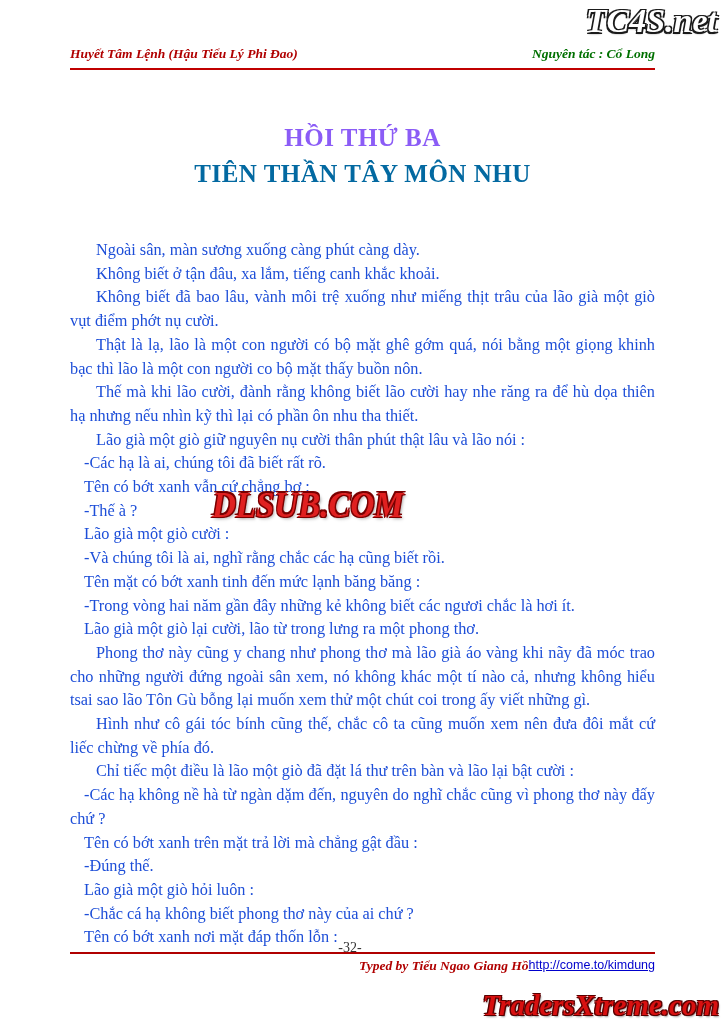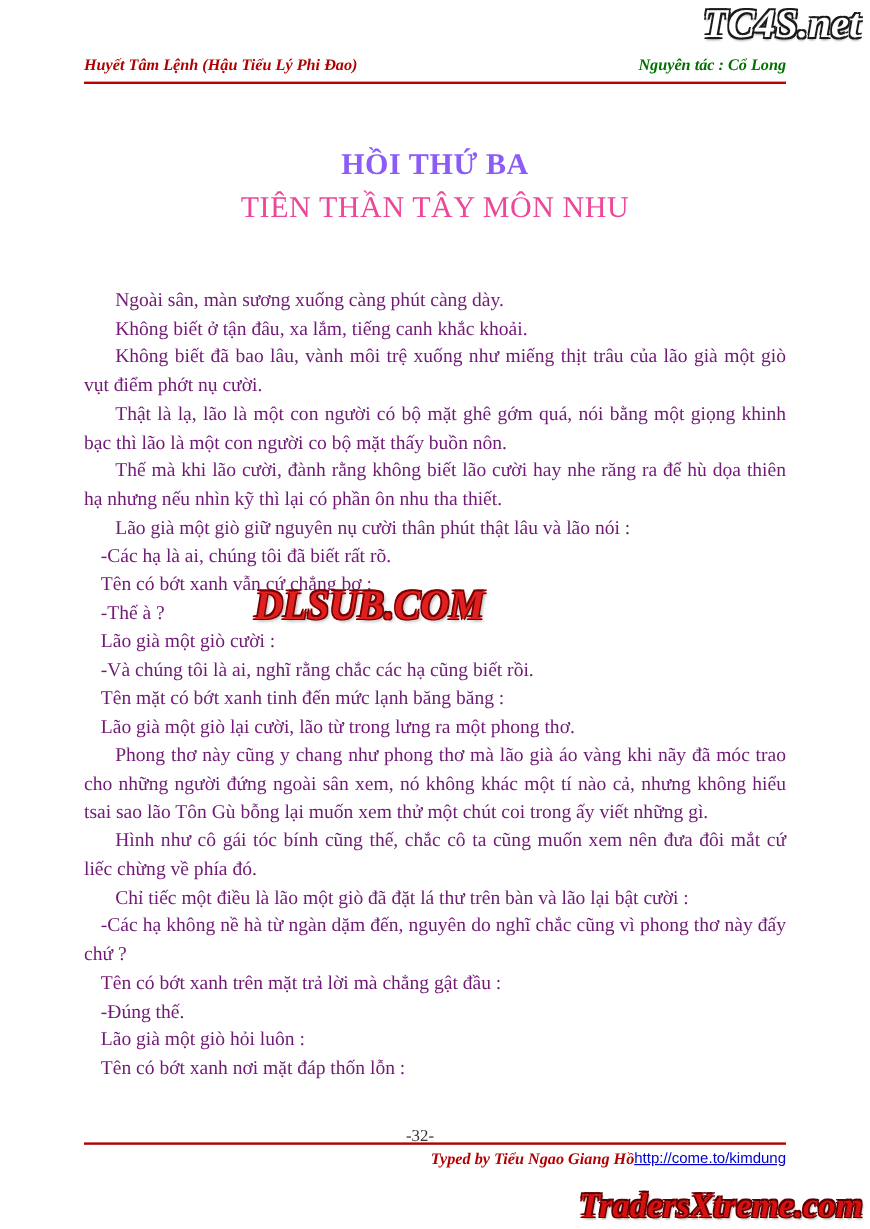--- a/index.html
+++ b/index.html
@@ -79,36 +79,36 @@
   }
   .title-1 {
     font-size: 25px;
     font-weight: bold;
     color: #8b5cf6;
     letter-spacing: 0.5px;
     line-height: 1.25;
   }
   .title-2 {
     font-size: 25px;
-    font-weight: normal;
-    color: #ec4899;
+    font-weight: bold;
+    color: #0369a1;
     letter-spacing: 0.5px;
     line-height: 1.35;
     margin-top: 4px;
   }
 
   
   .body-text {
     position: absolute;
     left: 70px;
     top: 238px;
     width: 585px;
     font-size: 16.3px;
     line-height: 1.455;
-    color: #701a75;
+    color: #1d4ed8;
     text-align: justify;
   }
   .body-text p {
     margin: 0;
     text-indent: 26px;
   }
   .body-text p.noindent {
     text-indent: 14px;
   }
 
@@ -219,28 +219,30 @@
     <p>Không biết đã bao lâu, vành môi trệ xuống như miếng thịt trâu của lão già một giò vụt điểm phớt nụ cười.</p>
     <p>Thật là lạ, lão là một con người có bộ mặt ghê gớm quá, nói bằng một giọng khinh bạc thì lão là một con người co bộ mặt thấy buồn nôn.</p>
     <p>Thế mà khi lão cười, đành rằng không biết lão cười hay nhe răng ra để hù dọa thiên hạ nhưng nếu nhìn kỹ thì lại có phần ôn nhu tha thiết.</p>
     <p>Lão già một giò giữ nguyên nụ cười thân phút thật lâu và lão nói :</p>
     <p class="noindent">-Các hạ là ai, chúng tôi đã biết rất rõ.</p>
     <p class="noindent">Tên có bớt xanh vẫn cứ chẳng bơ :</p>
     <p class="noindent">-Thế à ?</p>
     <p class="noindent">Lão già một giò cười :</p>
     <p class="noindent">-Và chúng tôi là ai, nghĩ rằng chắc các hạ cũng biết rồi.</p>
     <p class="noindent">Tên mặt có bớt xanh tinh đến mức lạnh băng băng :</p>
+    <p class="noindent">-Trong vòng hai năm gần đây những kẻ không biết các ngươi chắc là hơi ít.</p>
     <p class="noindent">Lão già một giò lại cười, lão từ trong lưng ra một phong thơ.</p>
     <p>Phong thơ này cũng y chang như phong thơ mà lão già áo vàng khi nãy đã móc trao cho những người đứng ngoài sân xem, nó không khác một tí nào cả, nhưng không hiểu tsai sao lão Tôn Gù bỗng lại muốn xem thử một chút coi trong ấy viết những gì.</p>
     <p>Hình như cô gái tóc bính cũng thế, chắc cô ta cũng muốn xem nên đưa đôi mắt cứ liếc chừng về phía đó.</p>
     <p>Chỉ tiếc một điều là lão một giò đã đặt lá thư trên bàn và lão lại bật cười :</p>
     <p class="noindent">-Các hạ không nề hà từ ngàn dặm đến, nguyên do nghĩ chắc cũng vì phong thơ này đấy chứ ?</p>
     <p class="noindent">Tên có bớt xanh trên mặt trả lời mà chẳng gật đầu :</p>
     <p class="noindent">-Đúng thế.</p>
     <p class="noindent">Lão già một giò hỏi luôn :</p>
+    <p class="noindent">-Chắc cá hạ không biết phong thơ này của ai chứ ?</p>
     <p class="noindent">Tên có bớt xanh nơi mặt đáp thốn lỗn :</p>
   </div>
 
   <div class="wm-center">DLSUB.COM</div>
 
   <div class="page-number">-32-</div>
   <div class="footer-rule"></div>
   <div class="footer">
     <div class="left">Typed by Tiểu Ngao Giang Hồ</div>
     <a class="right" href="#">http://come.to/kimdung</a>

